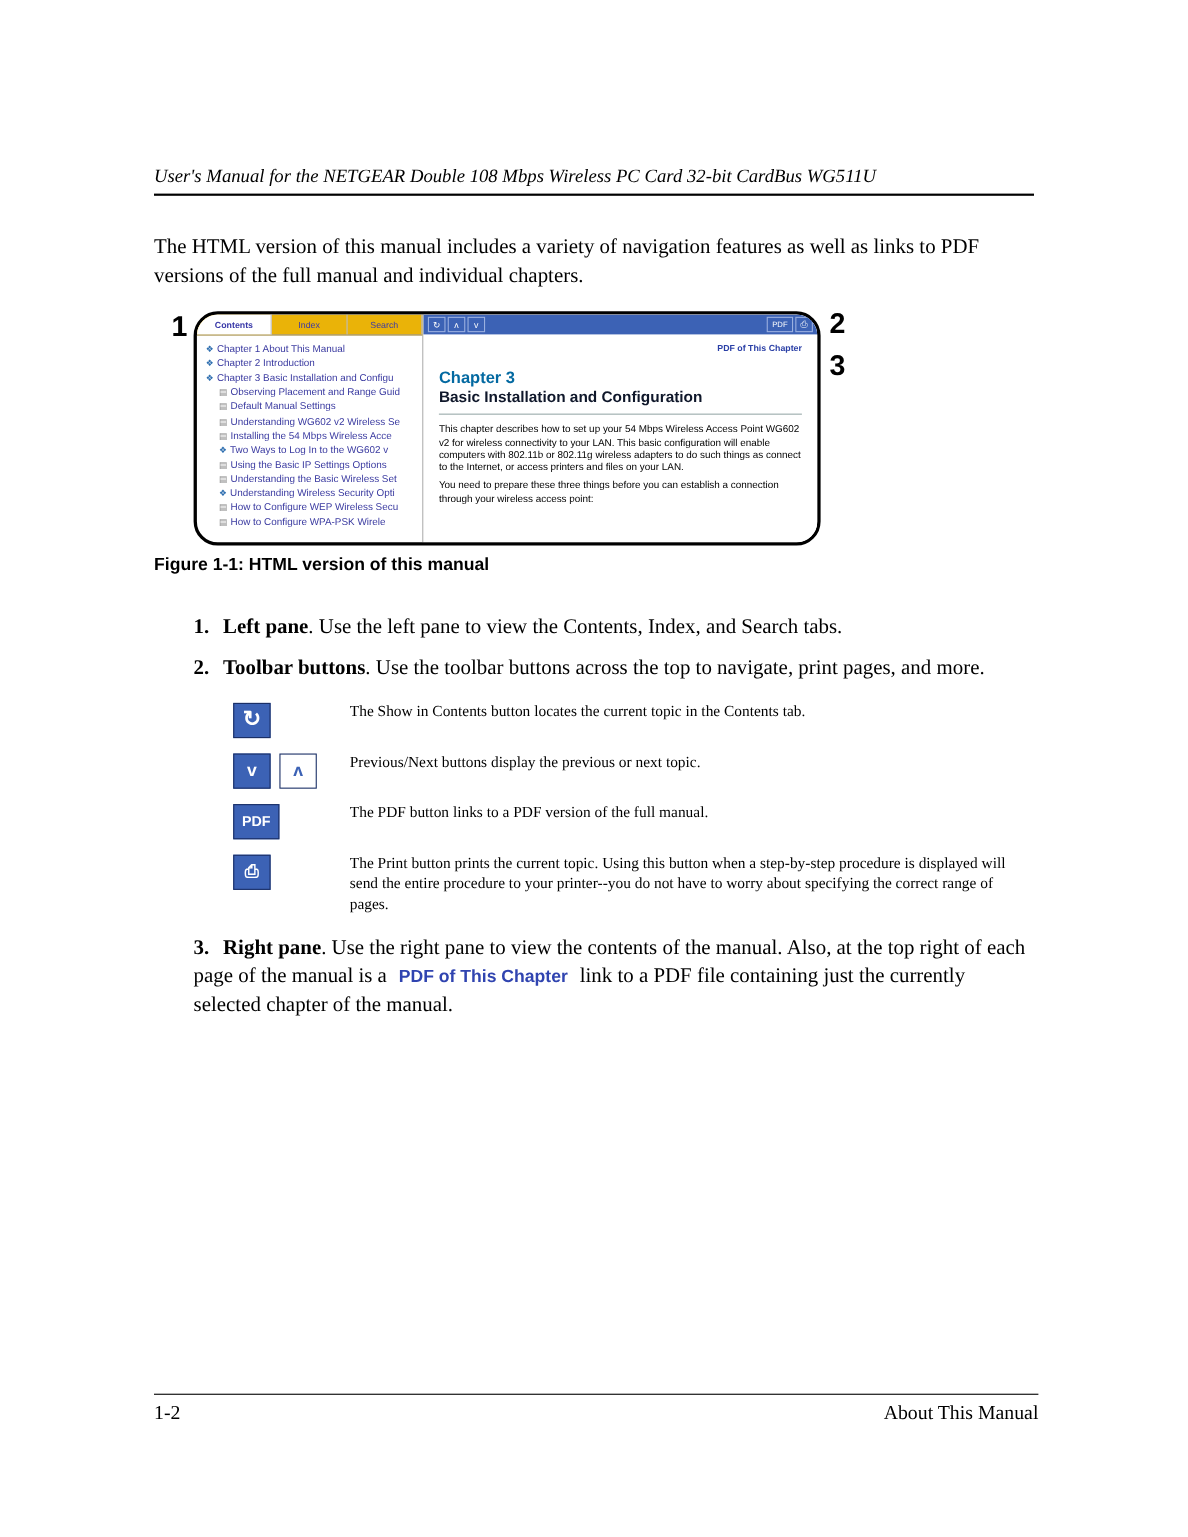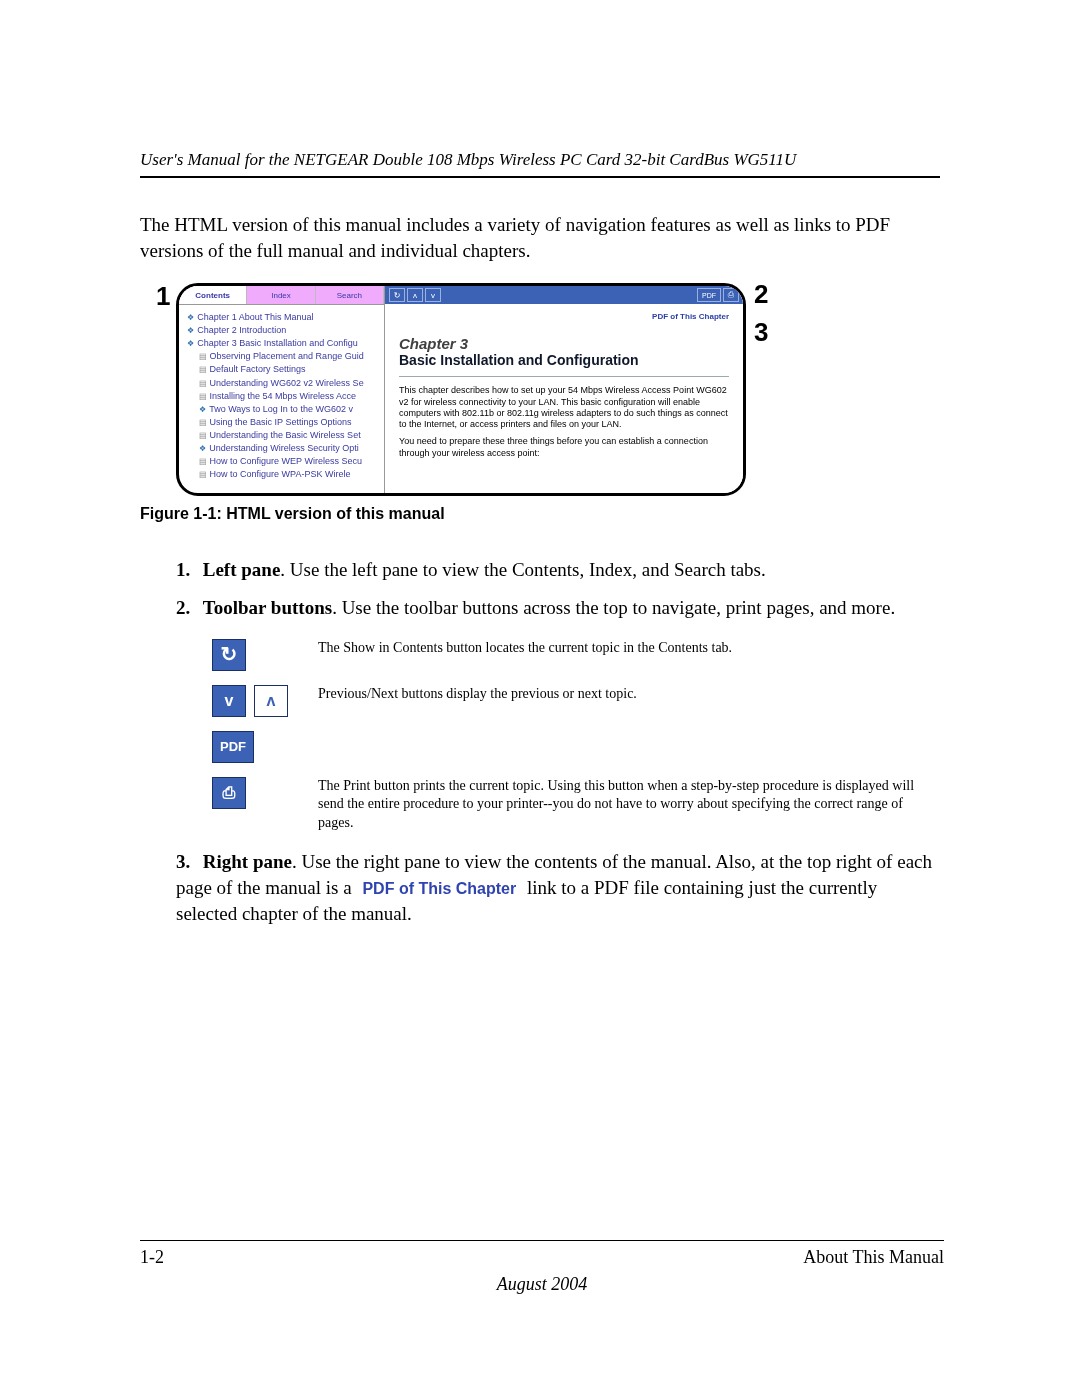--- a/index.html
+++ b/index.html
@@ -79,21 +79,21 @@
   .tree-pane {
     width: 205px;
     border-right: 1px solid #999;
     display: flex;
     flex-direction: column;
   }
   .tabs-row {
     display: flex;
     height: 18px;
     border-bottom: 1px solid #999;
-    background: #f0abfc;
+    background: #eab308;
   }
   .mini-tab {
     flex: 1;
     display: flex;
     align-items: center;
     justify-content: center;
     font-size: 8px;
     color: #3838a8;
     border-right: 1px solid #bbb;
   }
@@ -133,21 +133,21 @@
   }
   .tb-spacer { flex: 1; }
   .content-body { padding: 8px 14px 0 14px; color: #000; font-size: 9px; }
   .pdf-chapter-link {
     text-align: right;
     color: #2a3fa6;
     font-weight: bold;
     font-size: 8px;
     margin-bottom: 14px;
   }
-  .ch-title { color: #404040; font-weight: bold; font-size: 15px; font-family: Arial, sans-serif; font-style: italic; }
+  .ch-title { color: #0369a1; font-weight: bold; font-size: 15px; font-family: Arial, sans-serif; }
   .ch-sub { color: #0f172a; font-weight: bold; font-size: 14px; font-family: Arial, sans-serif; margin-bottom: 8px;}
   .ch-rule { border: none; border-top: 1px solid #9aa; margin: 6px 0 8px 0; }
   .ch-para { font-size: 9px; line-height: 1.25; margin-bottom: 6px; }
 
   .figure-caption {
     font-family: Arial, Helvetica, sans-serif;
     font-weight: bold;
     font-size: 16px;
     margin: 4px 0 34px 0;
   }
@@ -237,21 +237,21 @@
             <div class="ti">
                 <span class="bk"></span>
                 <span>Chapter 3 Basic Installation and Configu</span>
               </div>
             <div class="ti in1">
                 <span class="pg"></span>
                 <span>Observing Placement and Range Guid</span>
               </div>
             <div class="ti in1">
                 <span class="pg"></span>
-                <span>Default Factory Settings</span>
+                <span>Default Manual Settings</span>
               </div>
             <div class="ti in1">
                 <span class="pg"></span>
                 <span>Understanding WG602 v2 Wireless Se</span>
               </div>
             <div class="ti in1">
                 <span class="pg"></span>
                 <span>Installing the 54 Mbps Wireless Acce</span>
               </div>
             <div class="ti in1">
@@ -325,20 +325,21 @@
           <div class="bicon-cell">
             <div class="bicon">v</div>
             <div class="bicon white">ᴧ</div>
           </div>
           <div class="bdesc">Previous/Next buttons display the previous or next topic.</div>
         </div>
         <div class="brow">
           <div class="bicon-cell">
             <div class="bicon" style="width:40px;font-size:13px;">PDF</div>
           </div>
+          <div class="bdesc">The PDF button links to a PDF version of the full manual.</div>
         </div>
         <div class="brow">
           <div class="bicon-cell">
             <div class="bicon">⎙</div>
           </div>
           <div class="bdesc">The Print button prints the current topic. Using this button when a step-by-step procedure is displayed will send the entire procedure to your printer--you do not have to worry about specifying the correct range of pages.</div>
         </div>
       </div>
     </li>
     <li>
@@ -348,16 +349,15 @@
       <span> link to a PDF file containing just the currently selected chapter of the manual.</span>
     </li>
   </ol>
 
   <div class="page-footer">
     <div class="foot-rule"></div>
     <div class="foot-row">
       <span>1-2</span>
       <span>About This Manual</span>
     </div>
-    <div class="foot-date">August 2004</div>
   </div>
 
 </div>
 
 </body></html>

